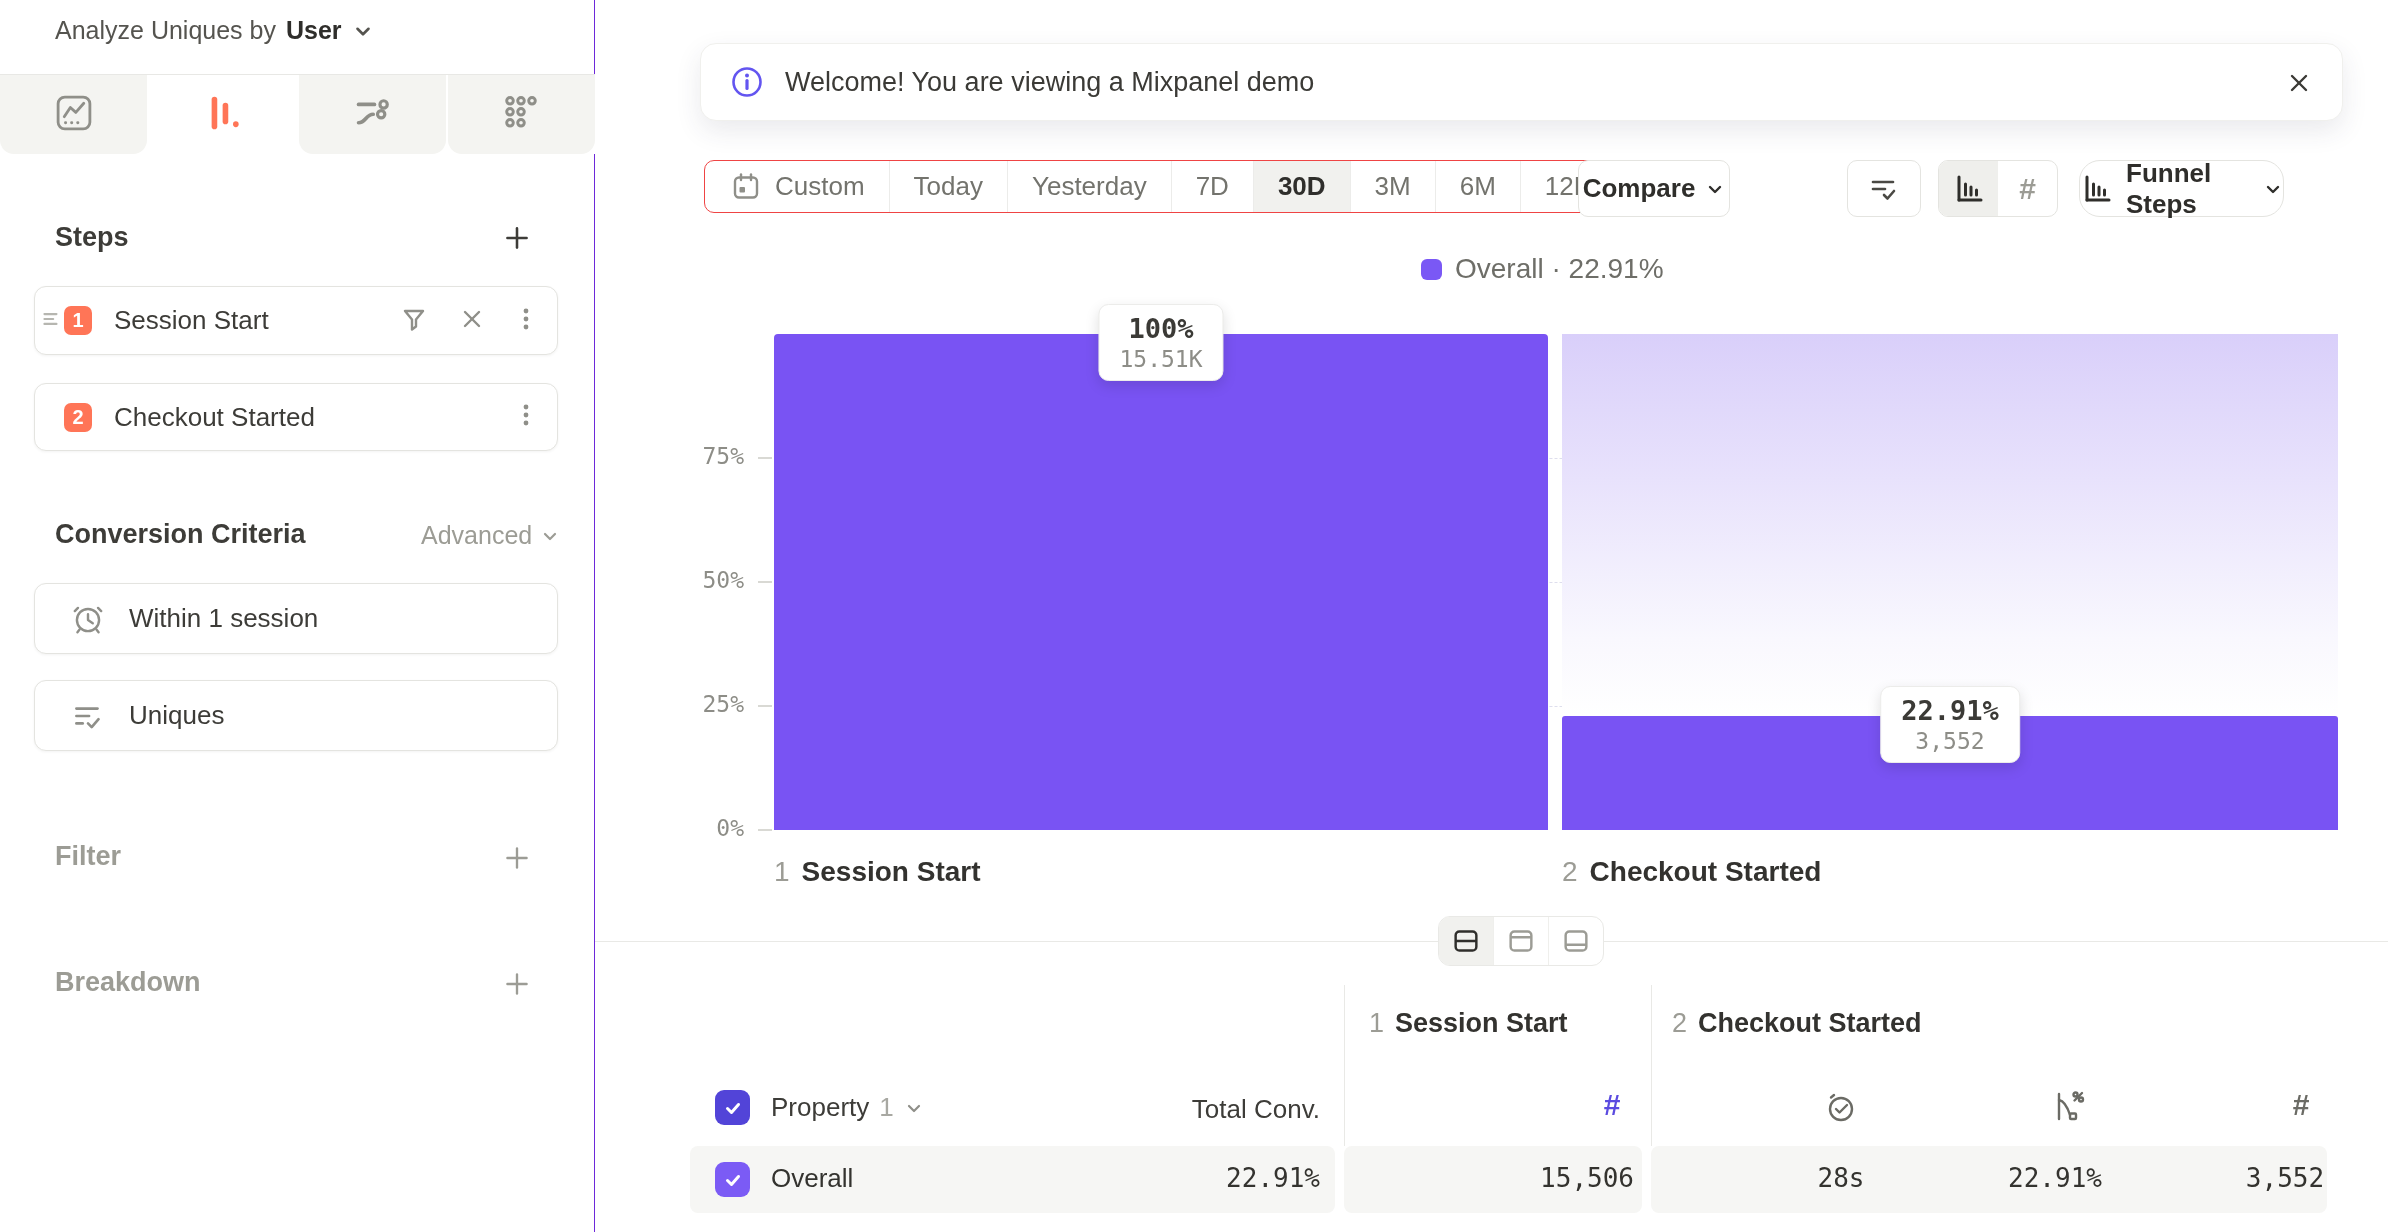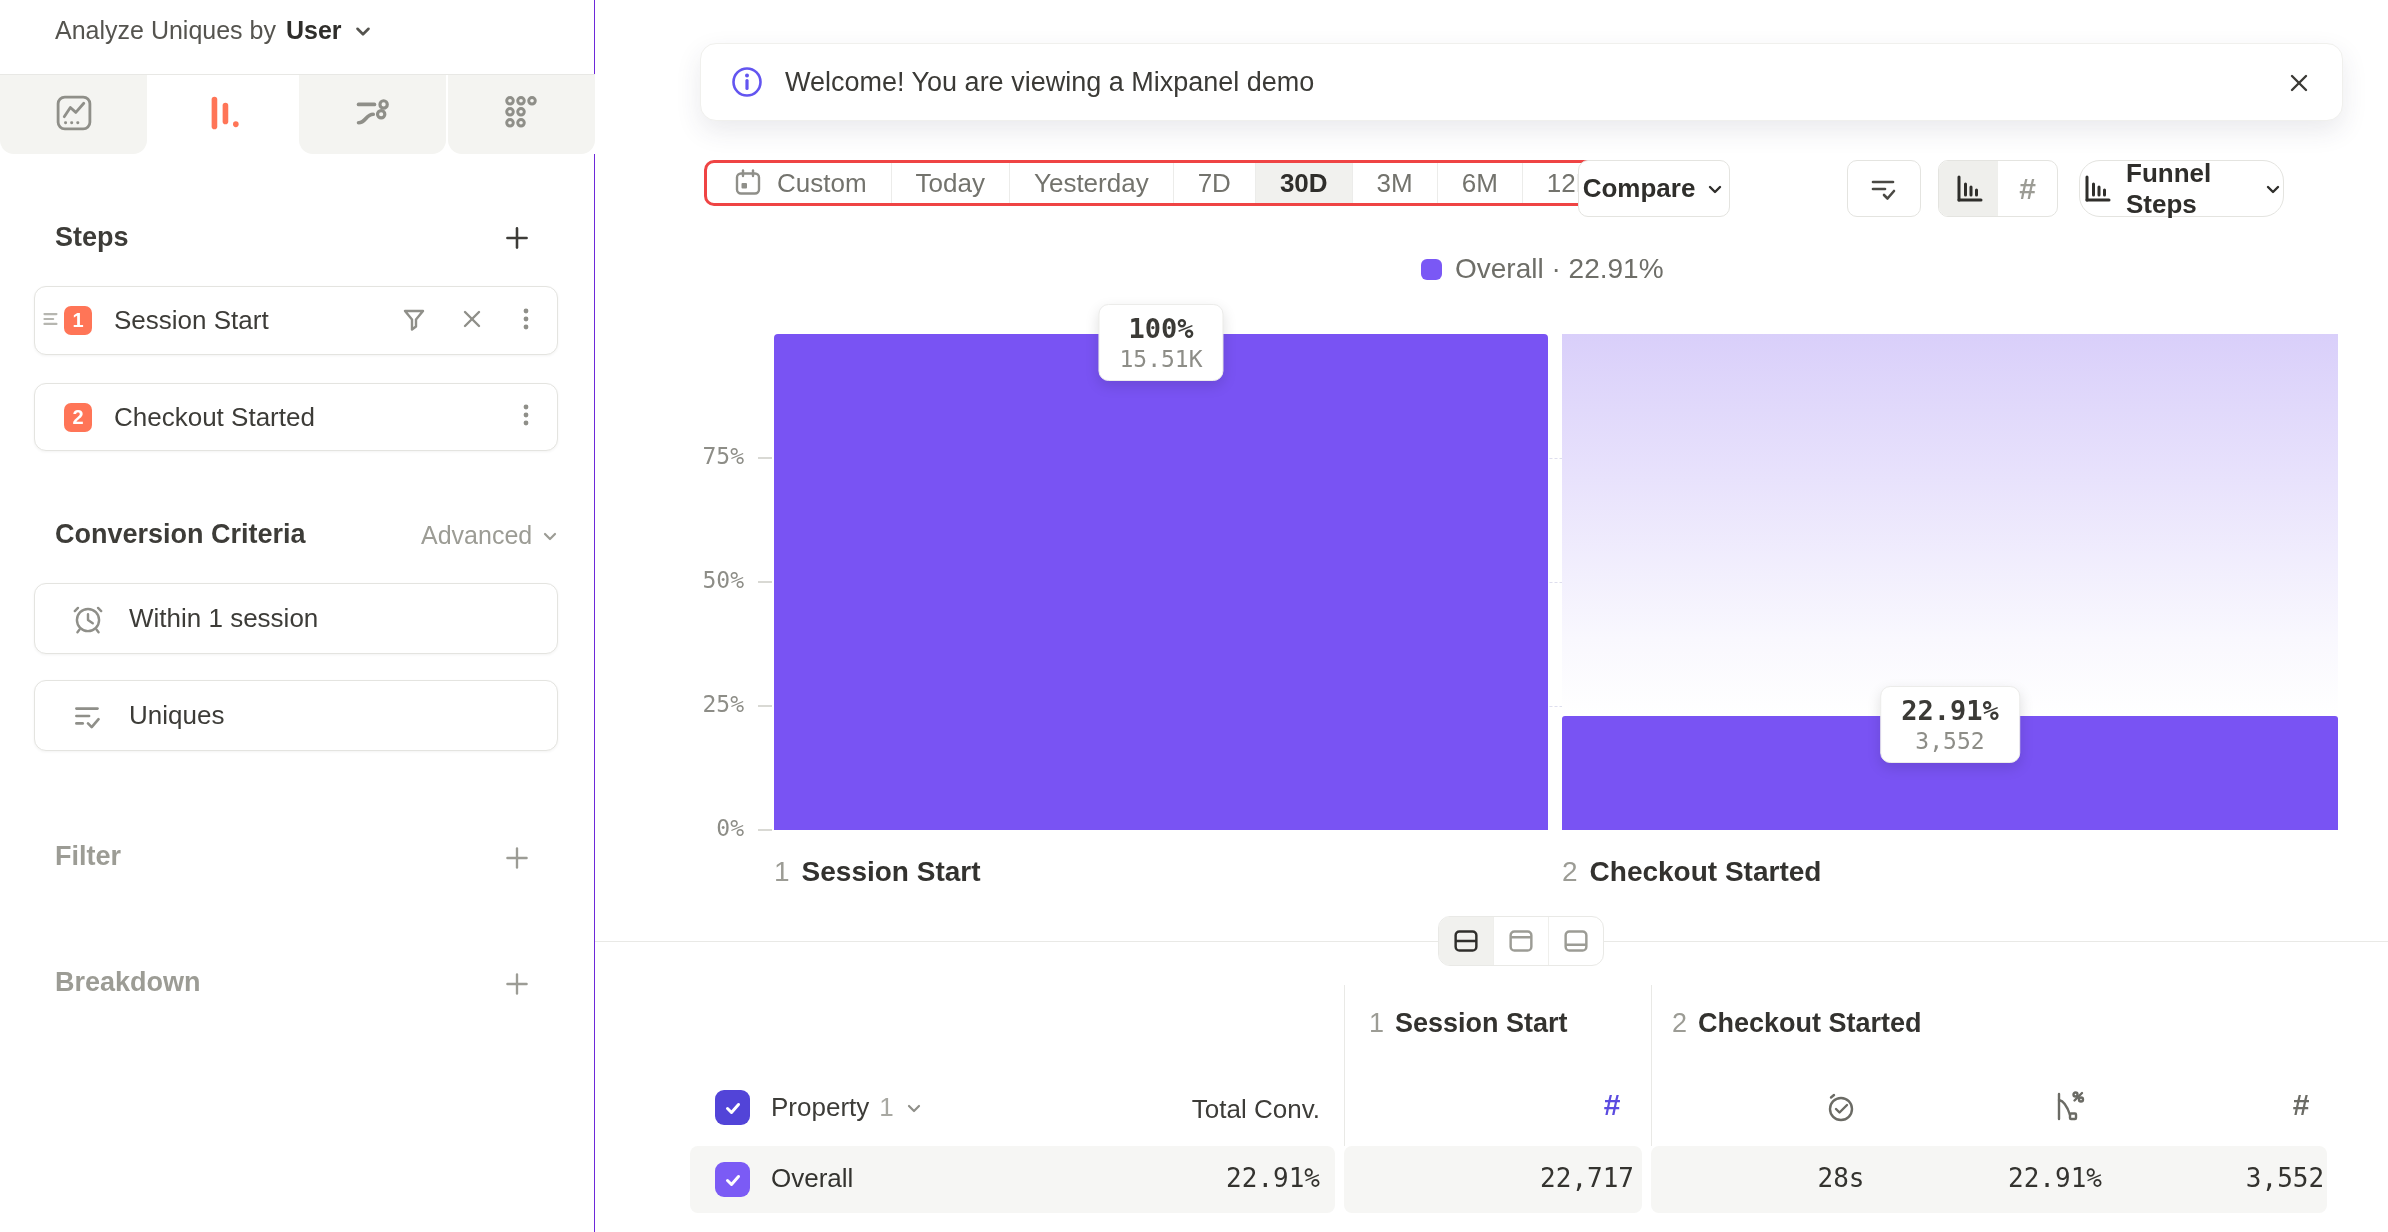--- a/index.html
+++ b/index.html
@@ -25,21 +25,21 @@
   .card-label { font-size:26px; font-weight:500; color:#3d3c38; margin-left:22px; }
   .card-icons { position:absolute; right:18px; display:flex; align-items:center; gap:26px; }
   .adv { position:absolute; left:421px; display:flex; align-items:center; gap:8px; color:#9c9c95; font-size:25px; font-weight:500; cursor:pointer; }
 
   
   .banner { position:absolute; left:700px; top:43px; width:1643px; height:78px; background:#fff; border:1px solid #f0f0ed; border-radius:16px; box-shadow:0 10px 26px rgba(50,50,80,.10); display:flex; align-items:center; }
   .banner-text { font-size:27px; font-weight:500; color:#3b3a36; margin-left:18px; }
   .banner-close { position:absolute; right:26px; top:22px; width:34px; height:34px; display:flex; align-items:center; justify-content:center; cursor:pointer; }
 
   
-  .date-group { position:absolute; left:704px; top:160px; height:46px; border:3px solid #ef4444; border-radius:10px; display:flex; align-items:stretch; overflow:hidden; background:#fff; }
+  .date-group { position:absolute; left:704px; top:160px; height:53px; border:1px solid #ef4444; border-radius:10px; display:flex; align-items:stretch; overflow:hidden; background:#fff; }
   .date-item { display:flex; align-items:center; justify-content:center; padding:0 24px; font-size:26px; font-weight:500; color:#73736d; border-left:1px solid #ececea; cursor:pointer; white-space:nowrap; }
   .date-item:first-child { border-left:none; gap:12px; }
   .date-item.selected { background:#f1f1ee; color:#2f2e2b; font-weight:700; }
   .btn { position:absolute; top:160px; height:57px; border:1px solid #e4e4e0; border-radius:10px; background:#fff; display:flex; align-items:center; justify-content:center; cursor:pointer; }
   .btn-label { font-size:26px; font-weight:700; color:#2f2e2b; }
   .seg { position:absolute; left:1938px; top:160px; width:120px; height:57px; border:1px solid #e4e4e0; border-radius:10px; background:#fff; display:flex; overflow:hidden; }
   .seg-cell { flex:1; display:flex; align-items:center; justify-content:center; cursor:pointer; color:#9c9c95; }
   .seg-cell.selected { background:#efefec; color:#2f2e2b; }
   .hash { font-size:30px; font-weight:600; }
 
@@ -475,18 +475,18 @@
   <div class="row-seg" style="left:1344px; width:298px;"></div>
   <div class="row-seg" style="left:1651px; width:676px;"></div>
 
   <div class="checkbox" style="left:715px; top:1162px; background:#7b5bf5;">
     <svg width="22" height="22" viewBox="0 0 22 22" fill="none" stroke="#fff" stroke-width="3" stroke-linecap="round" stroke-linejoin="round">
         <polyline points="5.5,11.5 9.5,15.5 16.5,7.5"></polyline>
       </svg>
   </div>
   <div class="cell" style="left:771px; font-weight:500;">Overall</div>
   <div class="cell right mono" style="left:1120px; width:200px;">22.91%</div>
-  <div class="cell right mono" style="left:1436px; width:198px;">22,717</div>
+  <div class="cell right mono" style="left:1436px; width:198px;">15,506</div>
   <div class="cell center mono" style="left:1741px; width:200px;">28s</div>
   <div class="cell center mono" style="left:1955px; width:200px;">22.91%</div>
   <div class="cell center mono" style="left:2185px; width:200px;">3,552</div>
 
 </div>
 
 </body></html>

